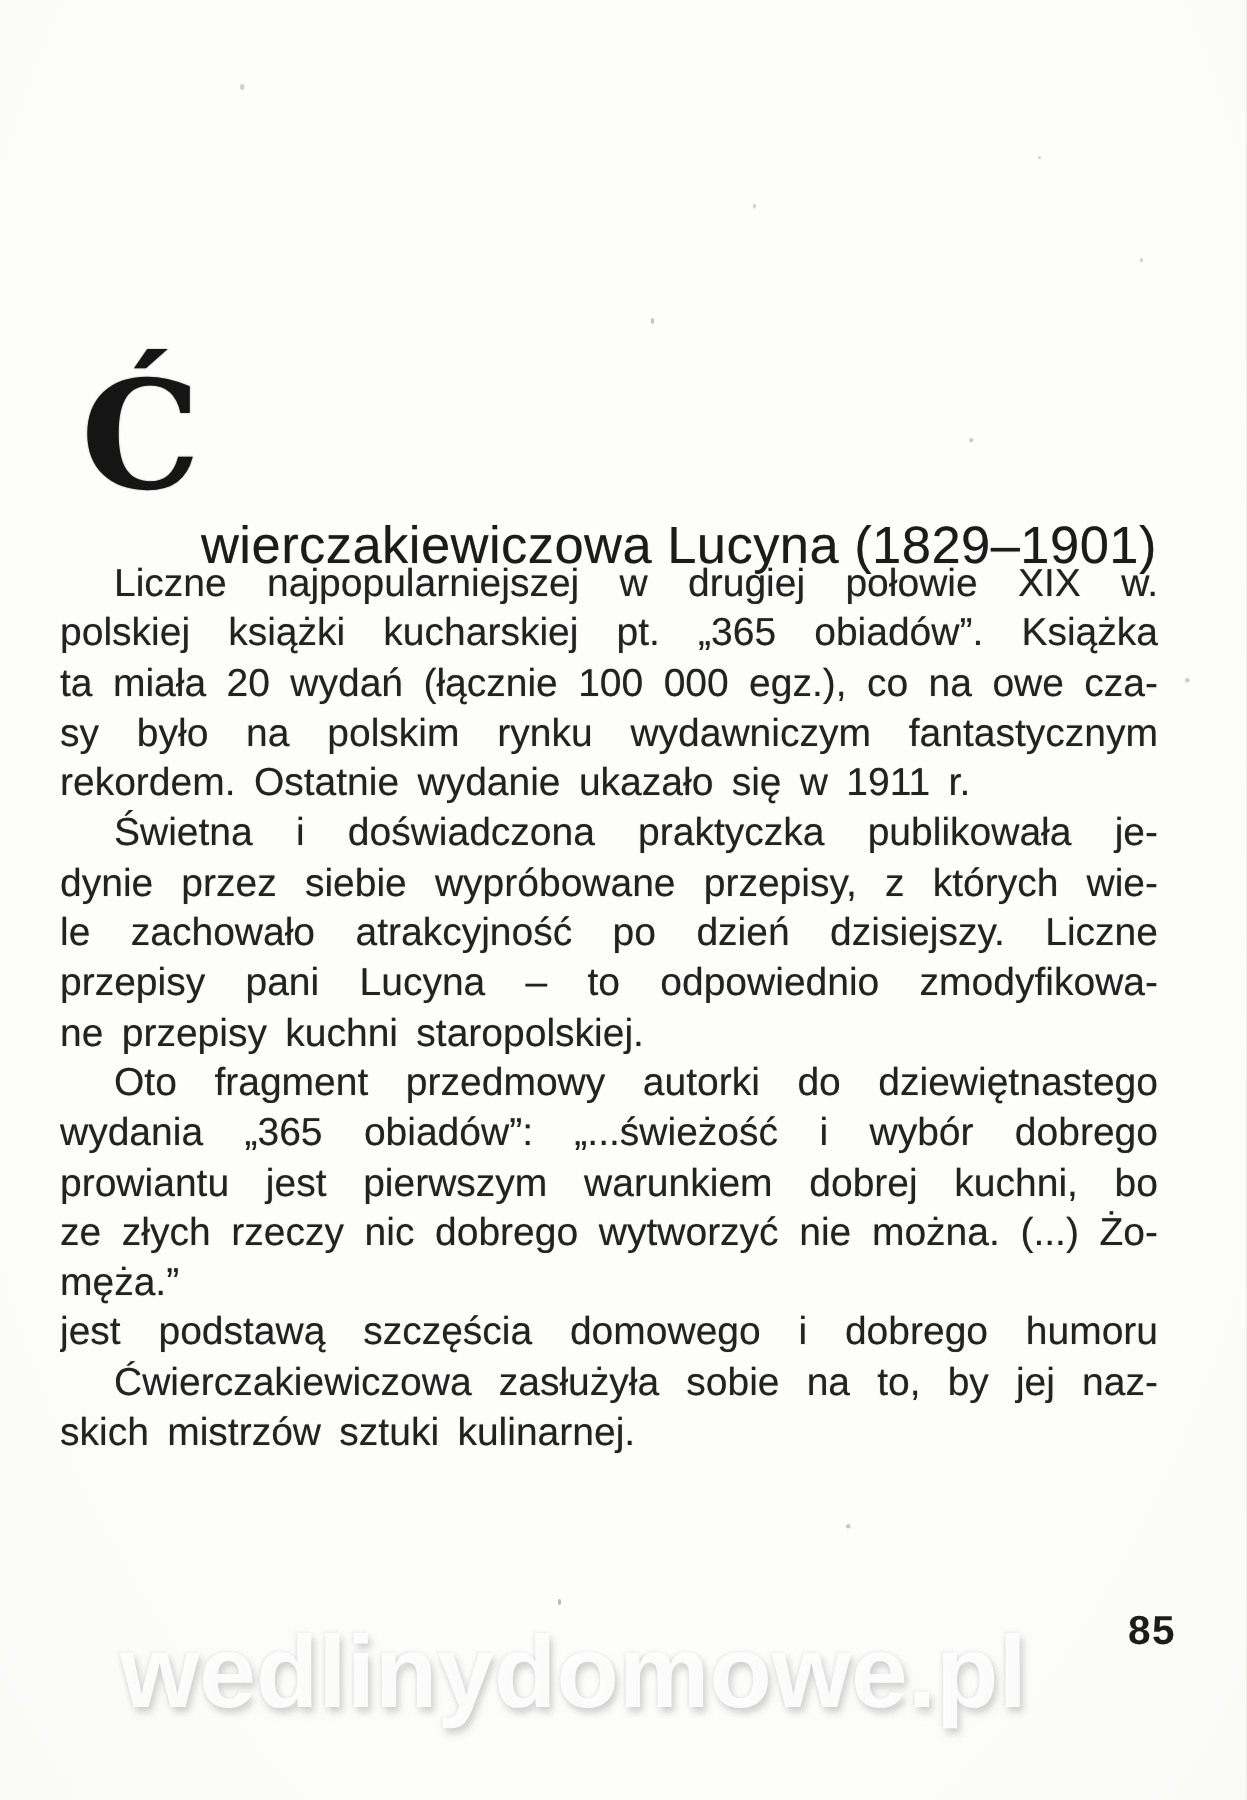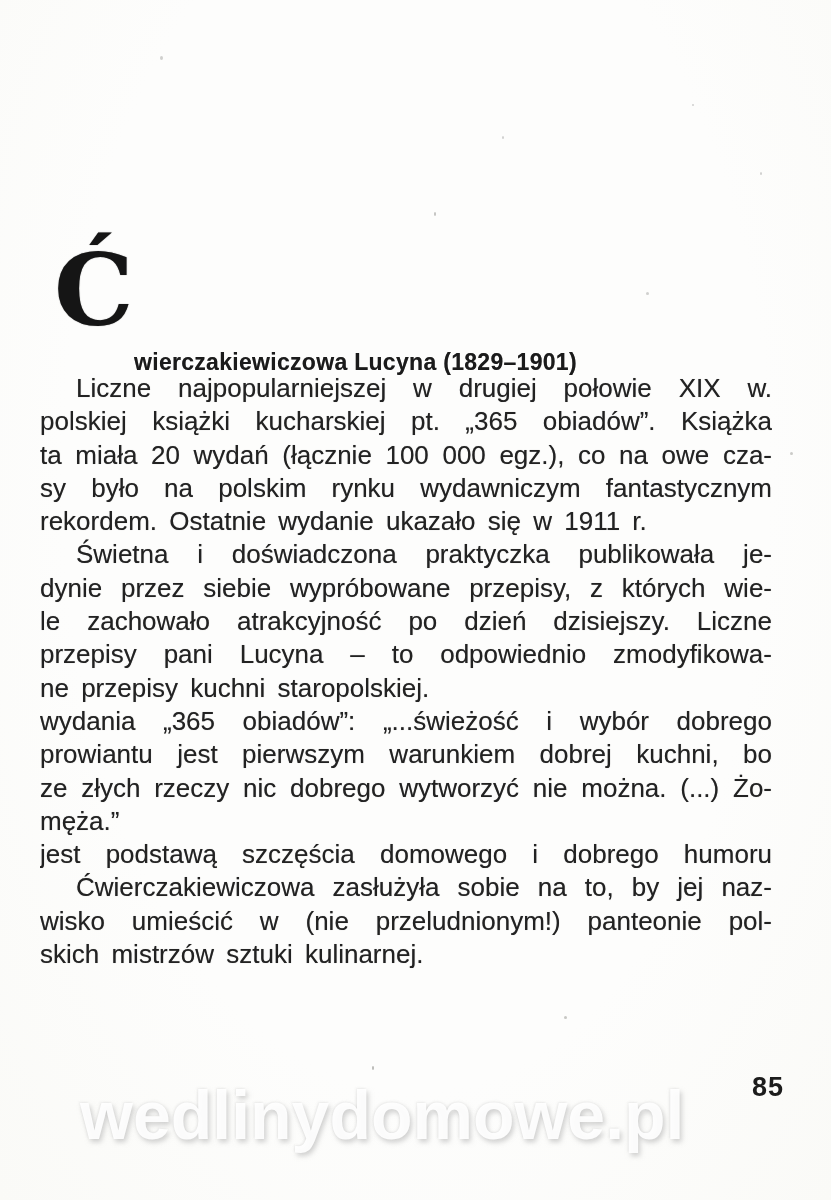--- a/index.html
+++ b/index.html
@@ -26,23 +26,23 @@
     font-family: "DejaVu Serif", "Liberation Serif", serif;
     font-weight: bold;
     font-size: 100px;
     line-height: 1;
     color: #151515;
     text-shadow: 0 0 1px rgba(20,20,20,0.6);
   }
   .heading-text {
     position: absolute;
     left: 134px;
-    top: 336px;
-    font-size: 23px;
-    font-weight: bold;
+    top: 323px;
+    font-size: 35px;
+    font-weight: normal;
     letter-spacing: 0.3px;
     line-height: 1;
     color: #1b1b1b;
     text-shadow: 0 0 0.6px rgba(25,25,25,0.5);
     white-space: nowrap;
   }
   
   .body-text {
     position: absolute;
     left: 40px;
@@ -135,28 +135,28 @@
     <div class="line">ta miała 20 wydań (łącznie 100 000 egz.), co na owe cza-</div>
     <div class="line">sy było na polskim rynku wydawniczym fantastycznym</div>
     <div class="line plast">rekordem. Ostatnie wydanie ukazało się w 1911 r.</div>
 
     <div class="line indent">Świetna i doświadczona praktyczka publikowała je-</div>
     <div class="line">dynie przez siebie wypróbowane przepisy, z których wie-</div>
     <div class="line">le zachowało atrakcyjność po dzień dzisiejszy. Liczne</div>
     <div class="line">przepisy pani Lucyna – to odpowiednio zmodyfikowa-</div>
     <div class="line plast">ne przepisy kuchni staropolskiej.</div>
 
+    <div class="line indent">Oto fragment przedmowy autorki do dziewiętnastego</div>
     <div class="line">wydania „365 obiadów”: „...świeżość i wybór dobrego</div>
     <div class="line">prowiantu jest pierwszym warunkiem dobrej kuchni, bo</div>
     <div class="line">ze złych rzeczy nic dobrego wytworzyć nie można. (...) Żo-</div>
     <div class="line plast">męża.”</div>
     <div class="line">jest podstawą szczęścia domowego i dobrego humoru</div>
 
     <div class="line indent">Ćwierczakiewiczowa zasłużyła sobie na to, by jej naz-</div>
-    <div class="line">wisko umieścić w (nie przeludnionym!) panteonie pol-</div>
     <div class="line plast">skich mistrzów sztuki kulinarnej.</div>
   </div>
 
   <div class="page-number">85</div>
 
   <div class="watermark">wedlinydomowe.pl</div>
 
 </div>
 
 </body></html>

